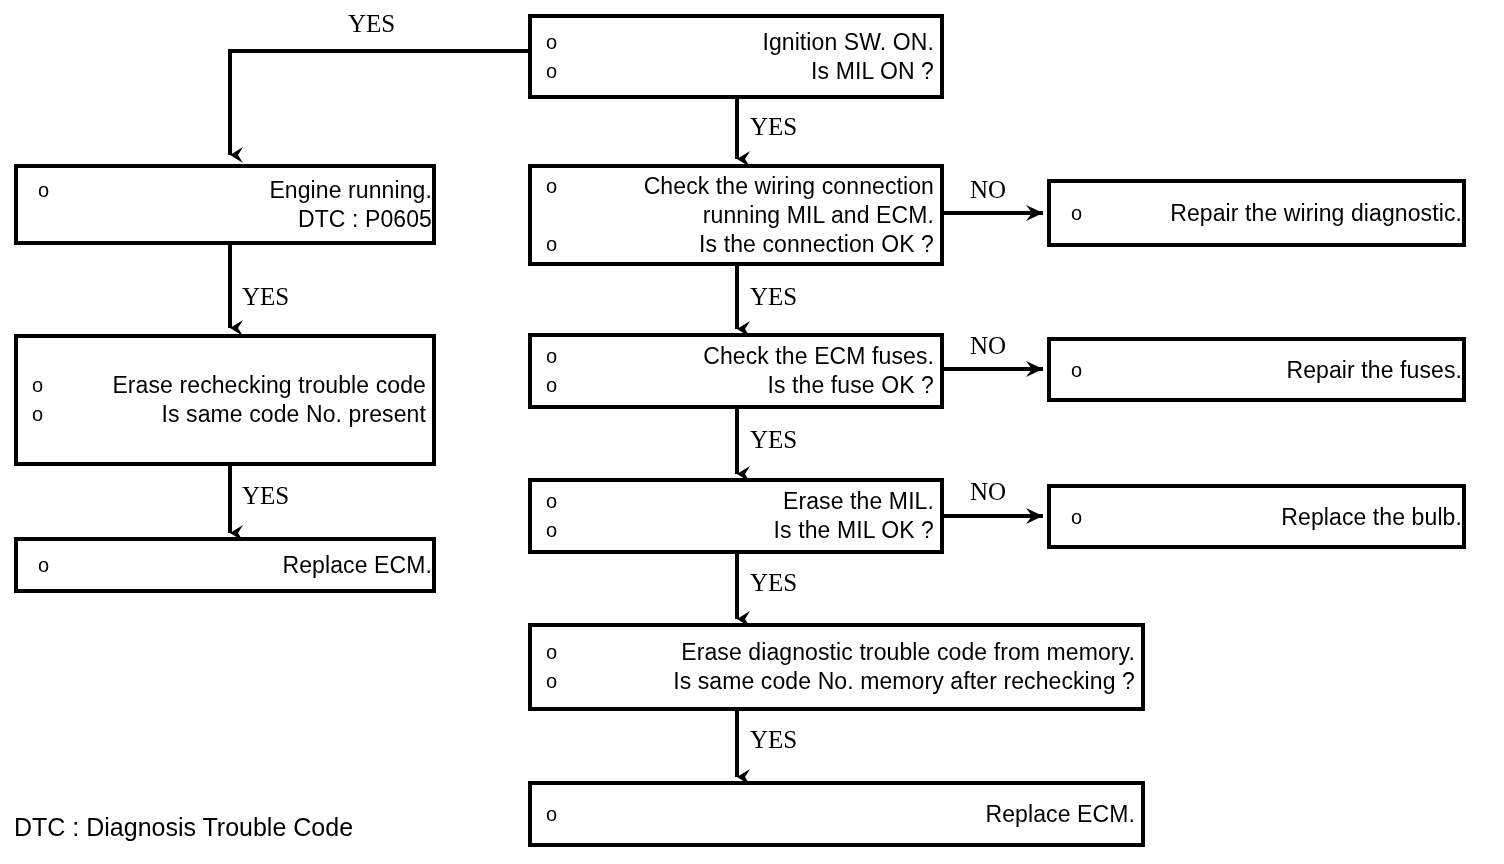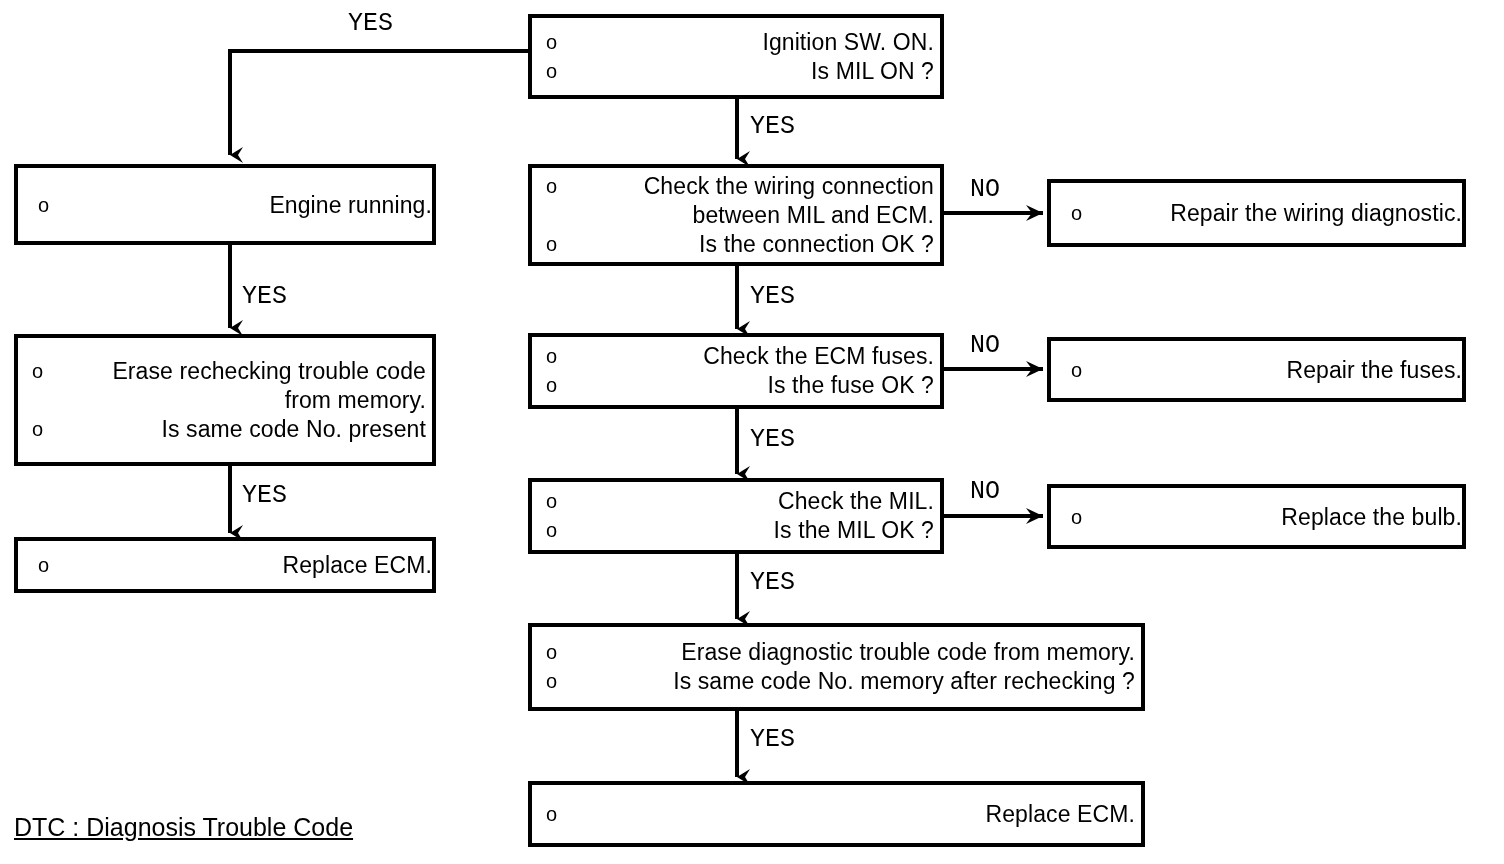--- a/index.html
+++ b/index.html
@@ -49,29 +49,29 @@
   }
   .txt {
     flex: 1 1 auto;
     text-align: right;
   }
   .edge-label {
     position: absolute;
     font-size: 25px;
     line-height: 28px;
     white-space: pre;
-    font-family: Liberation Mono, monospace;
+    font-family: Liberation Serif, serif;
   }
   .legend {
     position: absolute;
     font-size: 25px;
     line-height: 33px;
     white-space: pre;
   }
-  .legend .legend-row { white-space: pre; text-decoration: underline; }
+  .legend .legend-row { white-space: pre; }
   svg.wires {
     position: absolute;
     left: 0;
     top: 0;
     width: 1504px;
     height: 864px;
     pointer-events: none;
   }
 </style>
 </head>
@@ -124,32 +124,36 @@
       </div>
     </div>
   </div>
 
   <div class="node" style="left:14px; top:164px; width:422px; height:81px;">
     <div class="lines" style="left:20px;">
       <div class="line">
         <span class="bullet">o</span>
         <span class="txt">Engine running.</span>
       </div>
+      <div class="line">
+        <span class="bullet blank"></span>
+        <span class="txt">DTC : P0605</span>
+      </div>
     </div>
   </div>
 
   <div class="node" style="left:528px; top:164px; width:416px; height:102px;">
     <div class="lines">
       <div class="line">
         <span class="bullet">o</span>
         <span class="txt">Check the wiring connection</span>
       </div>
       <div class="line">
         <span class="bullet blank"></span>
-        <span class="txt">between MIL and ECM.</span>
+        <span class="txt">running MIL and ECM.</span>
       </div>
       <div class="line">
         <span class="bullet">o</span>
         <span class="txt">Is the connection OK ?</span>
       </div>
     </div>
   </div>
 
   <div class="node" style="left:1047px; top:179px; width:419px; height:68px;">
     <div class="lines" style="left:20px;">
@@ -160,24 +164,20 @@
     </div>
   </div>
 
   <div class="node" style="left:14px; top:334px; width:422px; height:132px;">
     <div class="lines">
       <div class="line">
         <span class="bullet">o</span>
         <span class="txt">Erase rechecking trouble code</span>
       </div>
       <div class="line">
-        <span class="bullet blank"></span>
-        <span class="txt">from memory.</span>
-      </div>
-      <div class="line">
         <span class="bullet">o</span>
         <span class="txt">Is same code No. present</span>
       </div>
     </div>
   </div>
 
   <div class="node" style="left:528px; top:333px; width:416px; height:76px;">
     <div class="lines">
       <div class="line">
         <span class="bullet">o</span>
@@ -205,21 +205,21 @@
         <span class="bullet">o</span>
         <span class="txt">Replace ECM.</span>
       </div>
     </div>
   </div>
 
   <div class="node" style="left:528px; top:478px; width:416px; height:76px;">
     <div class="lines">
       <div class="line">
         <span class="bullet">o</span>
-        <span class="txt">Check the MIL.</span>
+        <span class="txt">Erase the MIL.</span>
       </div>
       <div class="line">
         <span class="bullet">o</span>
         <span class="txt">Is the MIL OK ?</span>
       </div>
     </div>
   </div>
 
   <div class="node" style="left:1047px; top:484px; width:419px; height:65px;">
     <div class="lines" style="left:20px;">

